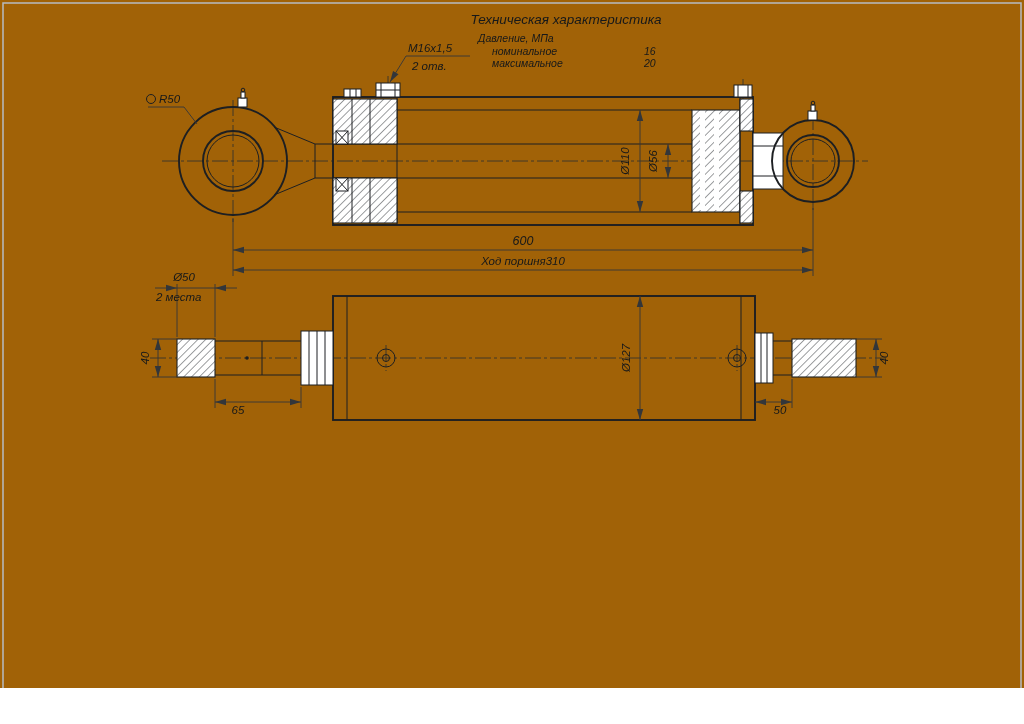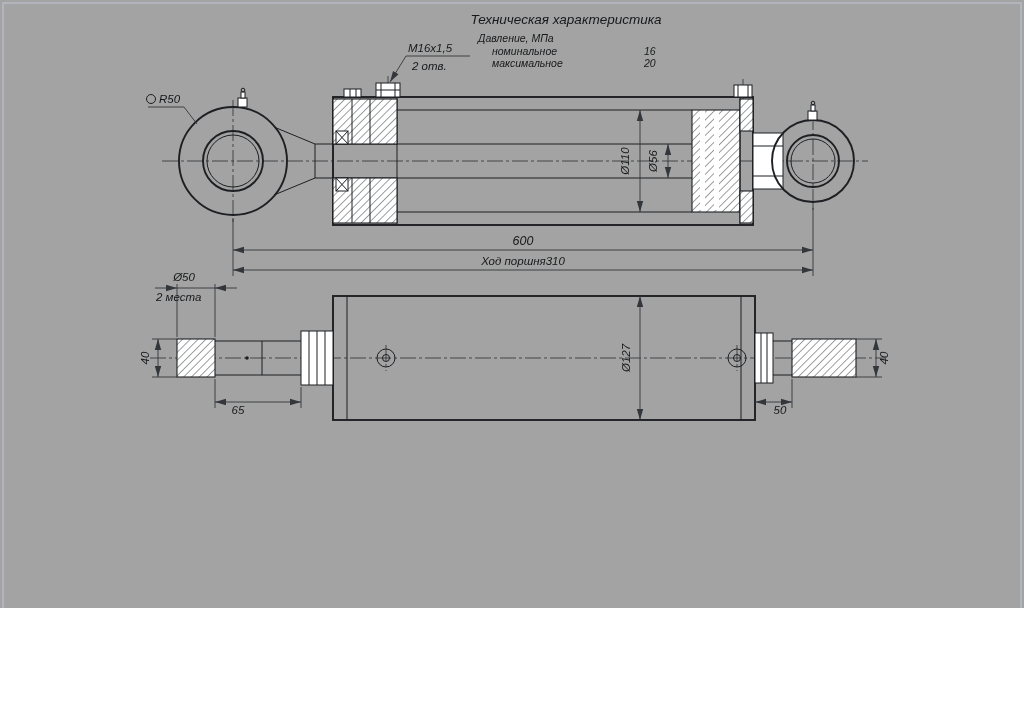--- a/index.html
+++ b/index.html
@@ -1,16 +1,16 @@
 <!DOCTYPE html>
 <html><head>
 <meta charset="utf-8">
 <style>
   html,body{margin:0;padding:0;background:#ffffff;}
-  .sheet{width:1024px;height:608px;position:relative;background:#a3a3a3;overflow:hidden;}
+  .sheet{width:1024px;height:688px;position:relative;background:#a16207;overflow:hidden;}
   svg{display:block;}
   text{font-family:"Liberation Sans","DejaVu Sans",sans-serif;font-style:italic;fill:#16181a;}
   .t13{font-size:13.5px}
   .t12{font-size:12.5px}
   .t11{font-size:11.5px}
   .t10{font-size:10.5px}
   .mid{text-anchor:middle}
   .ln{stroke:#1d1f22;stroke-width:1;fill:none}
   .ln2{stroke:#1d1f22;stroke-width:1.9;fill:none}
   .cl{stroke:#2a2d31;stroke-width:0.8;fill:none;stroke-dasharray:16 3 3 3}

